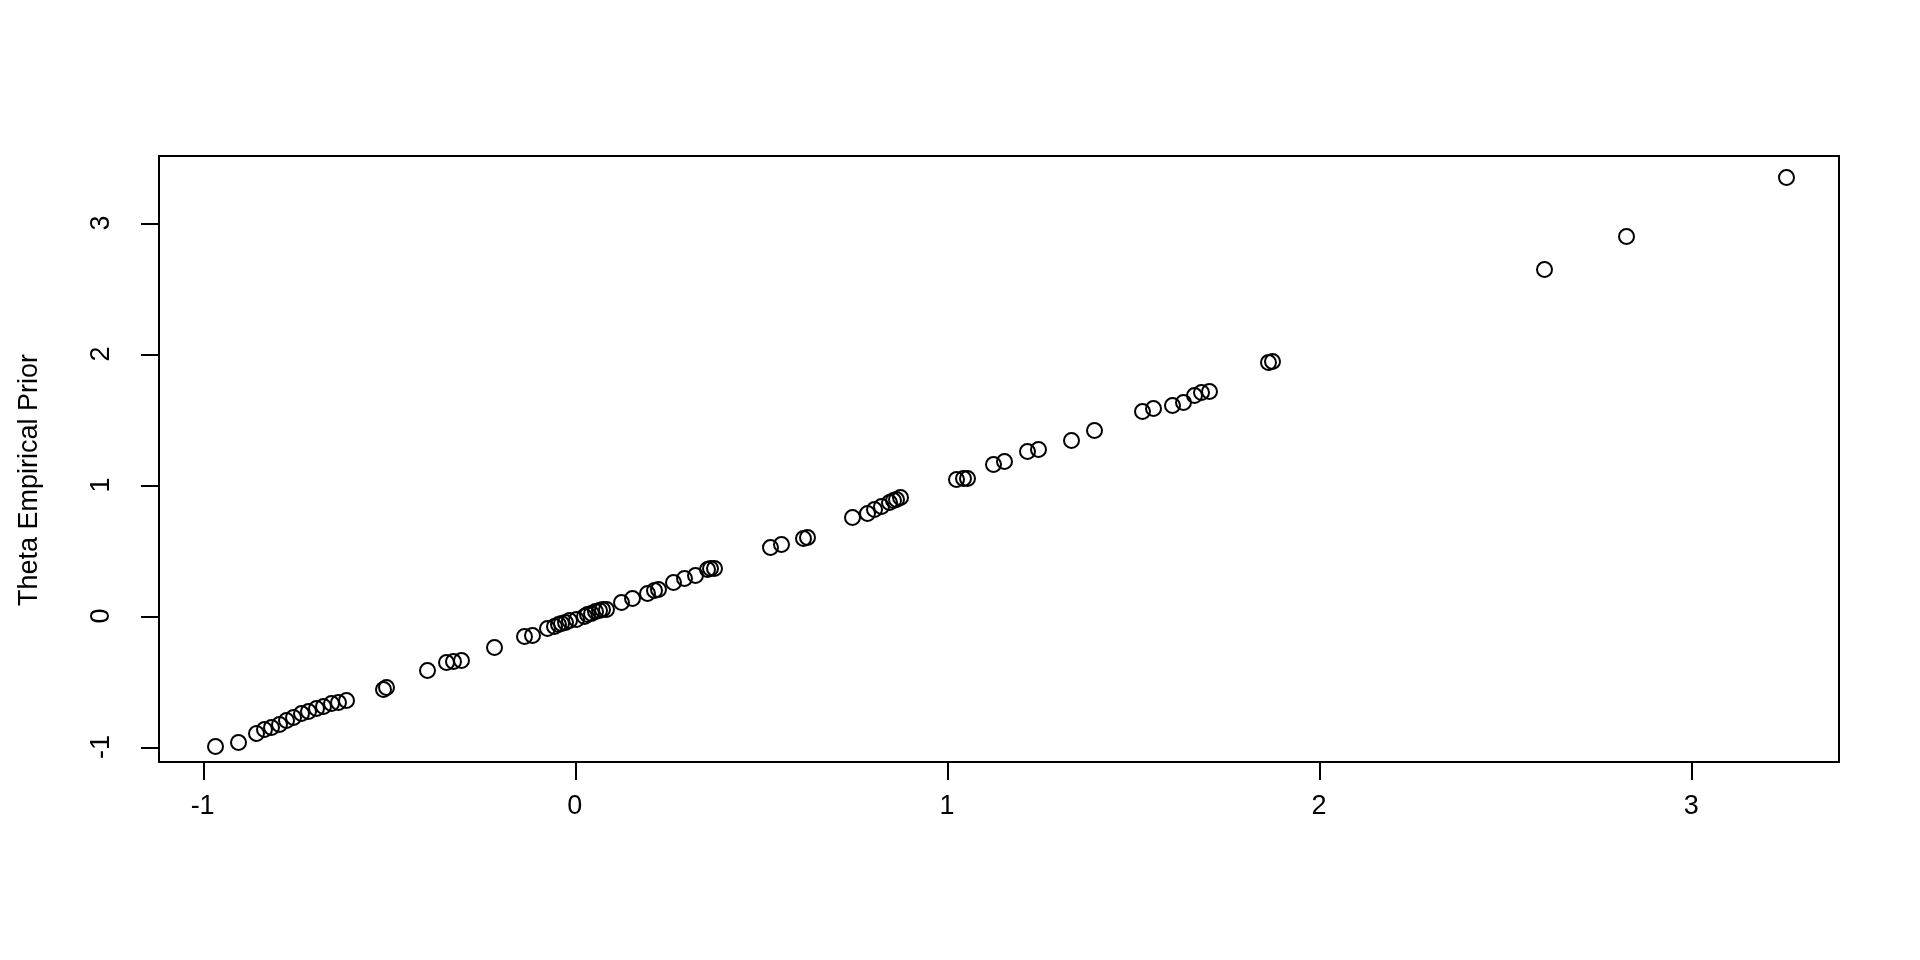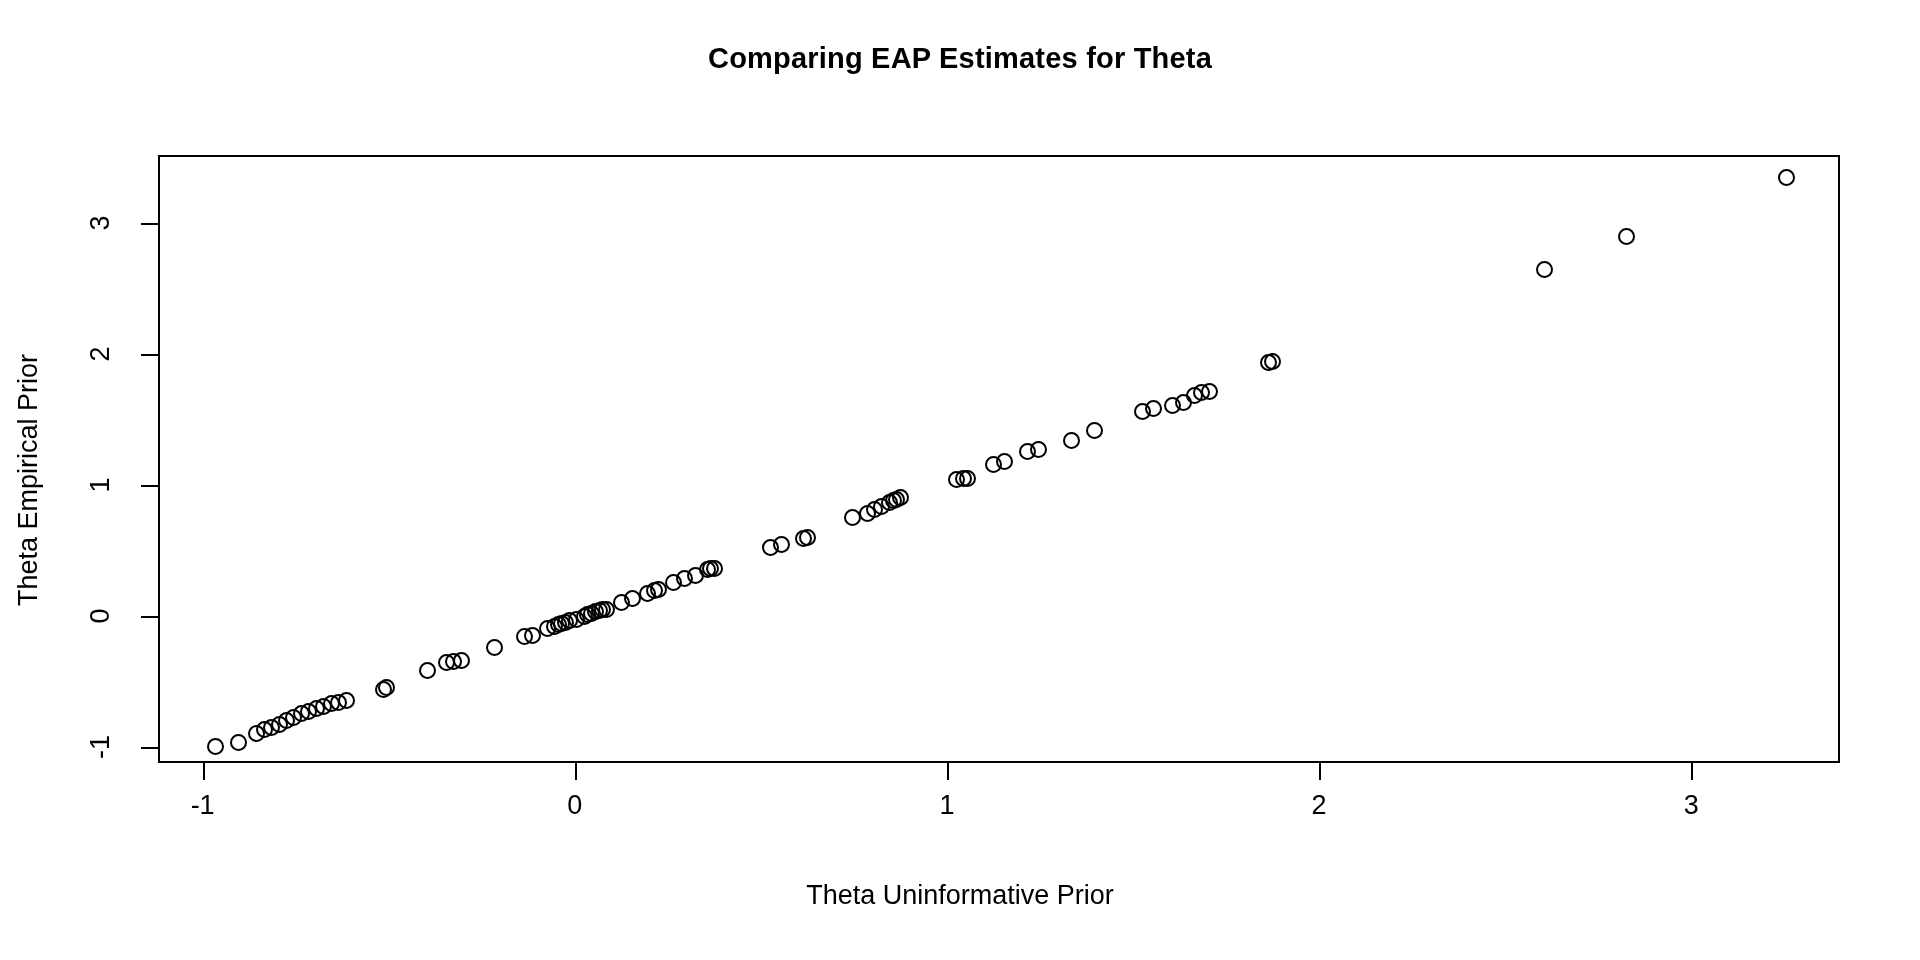--- a/index.html
+++ b/index.html
@@ -116,25 +116,23 @@
     transform-origin: center center;
     transform: rotate(-90deg);
     margin-top: -17px;
   }
 </style>
 </head>
 <body>
 
 <div id="plot-root">
 
-  <div id="chart-title">Comparing EAP Estimates for Theta</div>
 
   <div id="ylabel">Theta Empirical Prior</div>
 
-  <div id="xlabel">Theta Uninformative Prior</div>
 
   <div id="plot-area">
       <div class="pt" style="left: 55.8186px; top: 589.655px;"></div>
       <div class="pt" style="left: 78.146px; top: 585.724px;"></div>
       <div class="pt" style="left: 96.7522px; top: 576.552px;"></div>
       <div class="pt" style="left: 104.195px; top: 572.621px;"></div>
       <div class="pt" style="left: 111.637px; top: 570px;"></div>
       <div class="pt" style="left: 119.08px; top: 567.379px;"></div>
       <div class="pt" style="left: 126.522px; top: 563.448px;"></div>
       <div class="pt" style="left: 133.965px; top: 560.828px;"></div>

